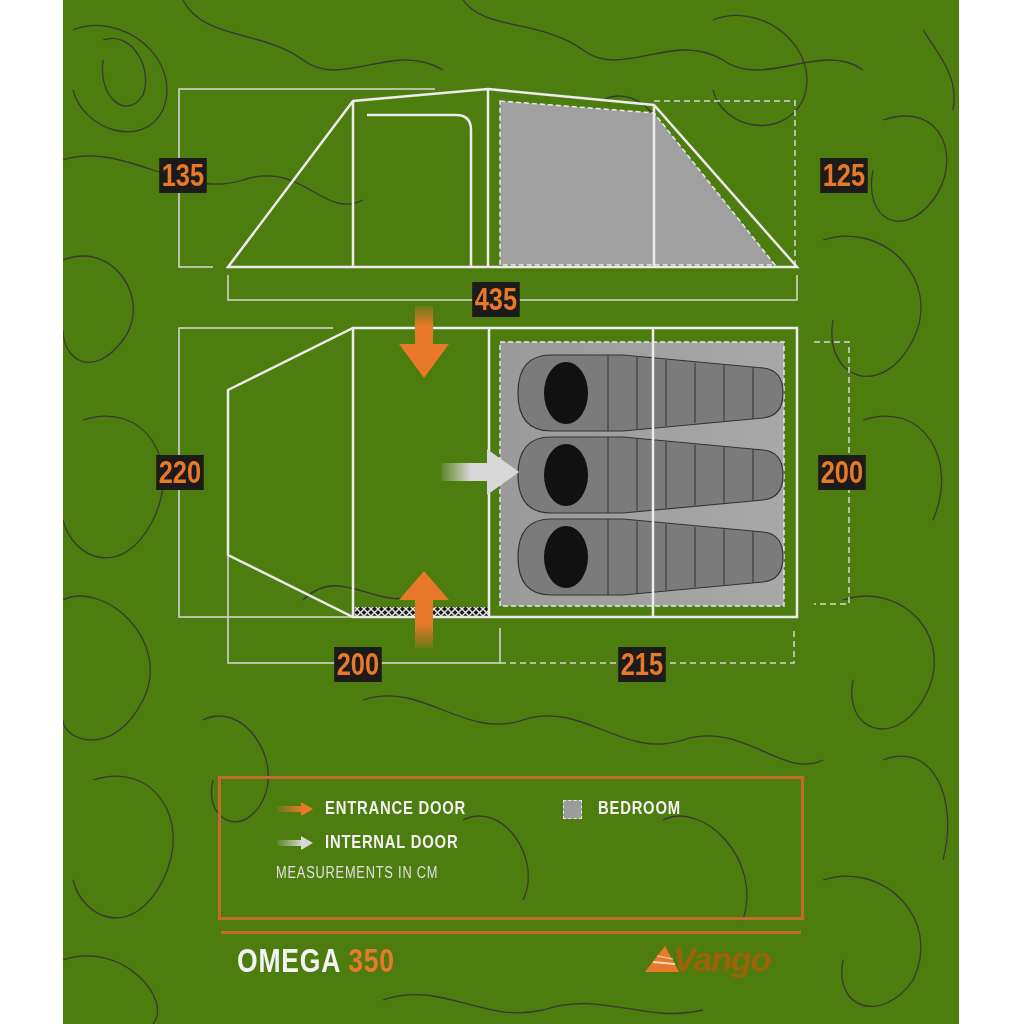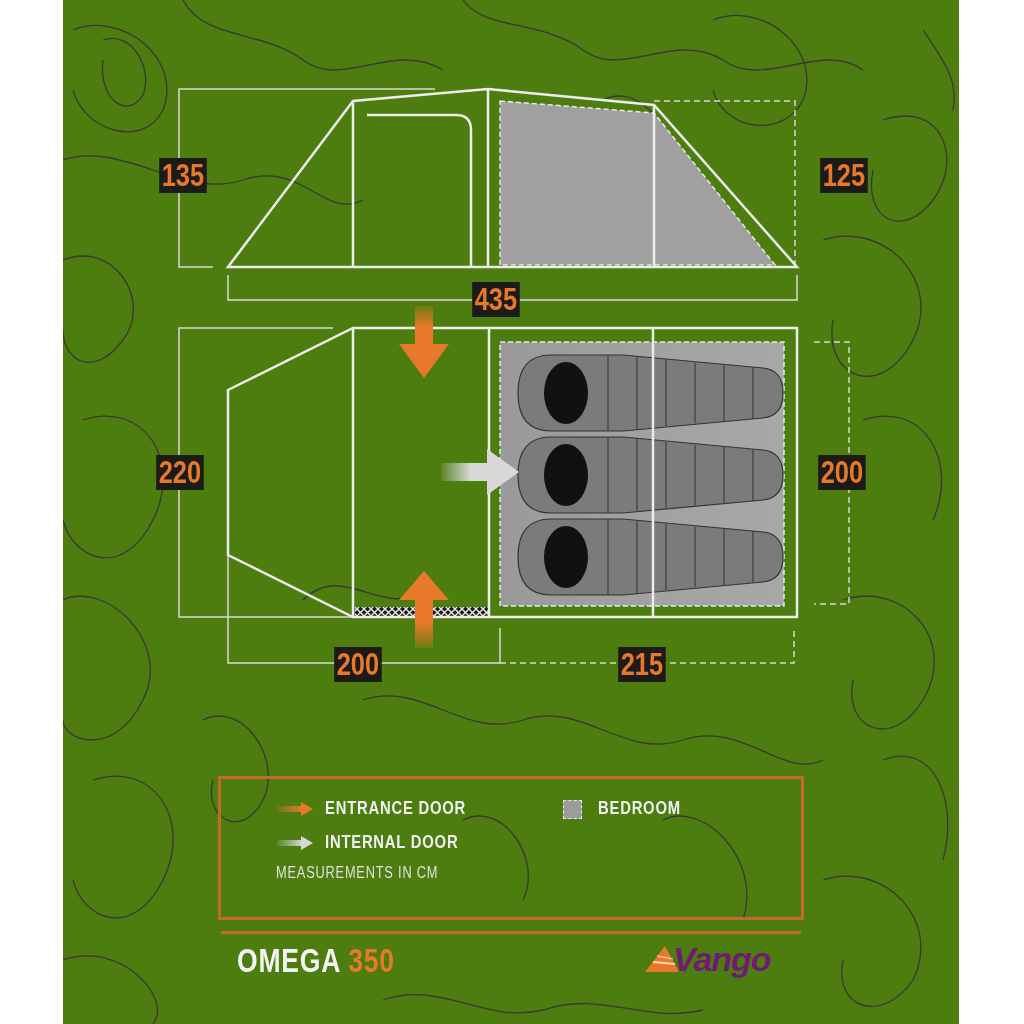--- a/index.html
+++ b/index.html
@@ -18,21 +18,21 @@
   .lg-small { position:absolute; color:#e0e0e0; font-family:"Liberation Sans", sans-serif; font-size:16px; letter-spacing:1px;
               transform:scaleX(0.8); transform-origin:left center; white-space:nowrap; }
   .arrow-ic { position:absolute; width:38px; height:16px; }
   .bedroom-ic { position:absolute; width:17px; height:17px; background:#9c9c9c; border:1px dashed #e8e8e8; }
   .model { position:absolute; left:16px; top:162px; font-family:"Liberation Sans", sans-serif; font-weight:bold; font-size:34px;
            transform:scaleX(0.78); transform-origin:left center; white-space:nowrap; letter-spacing:1px; }
   .model .name { color:#f4f4f4; }
   .model .num { color:#e9792a; }
   .logo { position:absolute; left:424px; top:160px; height:40px; display:flex; align-items:center; }
   .logo-tri { width:34px; height:26px; }
-  .logo-text { color:#701a75; font-family:"Liberation Sans", sans-serif; font-weight:bold; font-style:italic; font-size:34px; letter-spacing:-1px; margin-left:-6px; }
+  .logo-text { color:#a16207; font-family:"Liberation Sans", sans-serif; font-weight:bold; font-style:italic; font-size:34px; letter-spacing:-1px; margin-left:-6px; }
 </style>
 </head>
 <body>
 
 <div class="panel">
 
   <svg class="topo" width="896" height="1024" viewBox="0 0 896 1024">
     <g fill="none" stroke="#3a3835" stroke-width="1.3">
       <path d="M10 30 C60 10 120 60 100 110 C80 150 20 130 10 90"></path>
       <path d="M40 40 C70 30 90 70 80 95 C65 120 35 100 40 60"></path>

